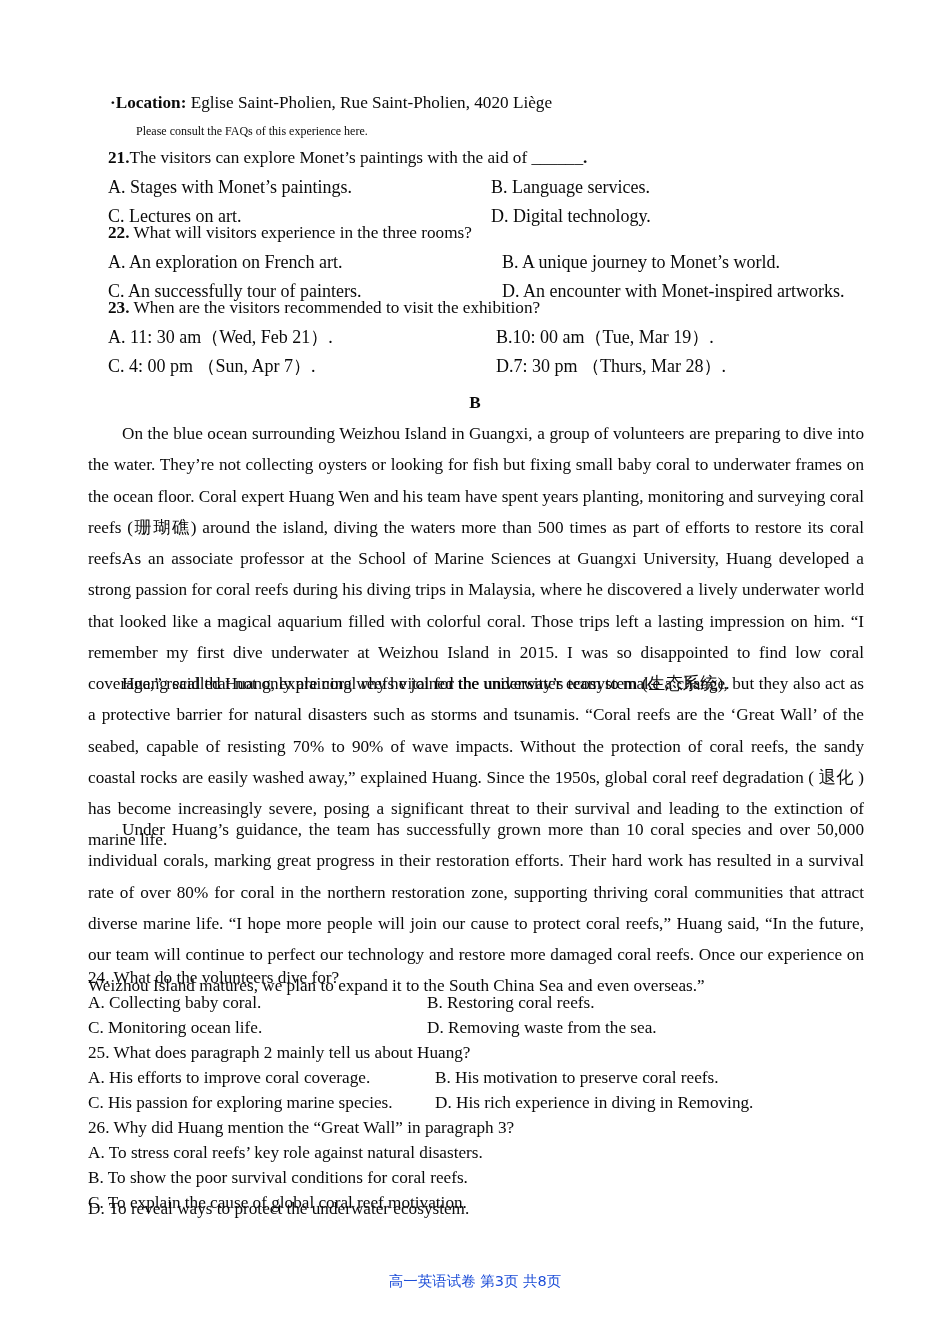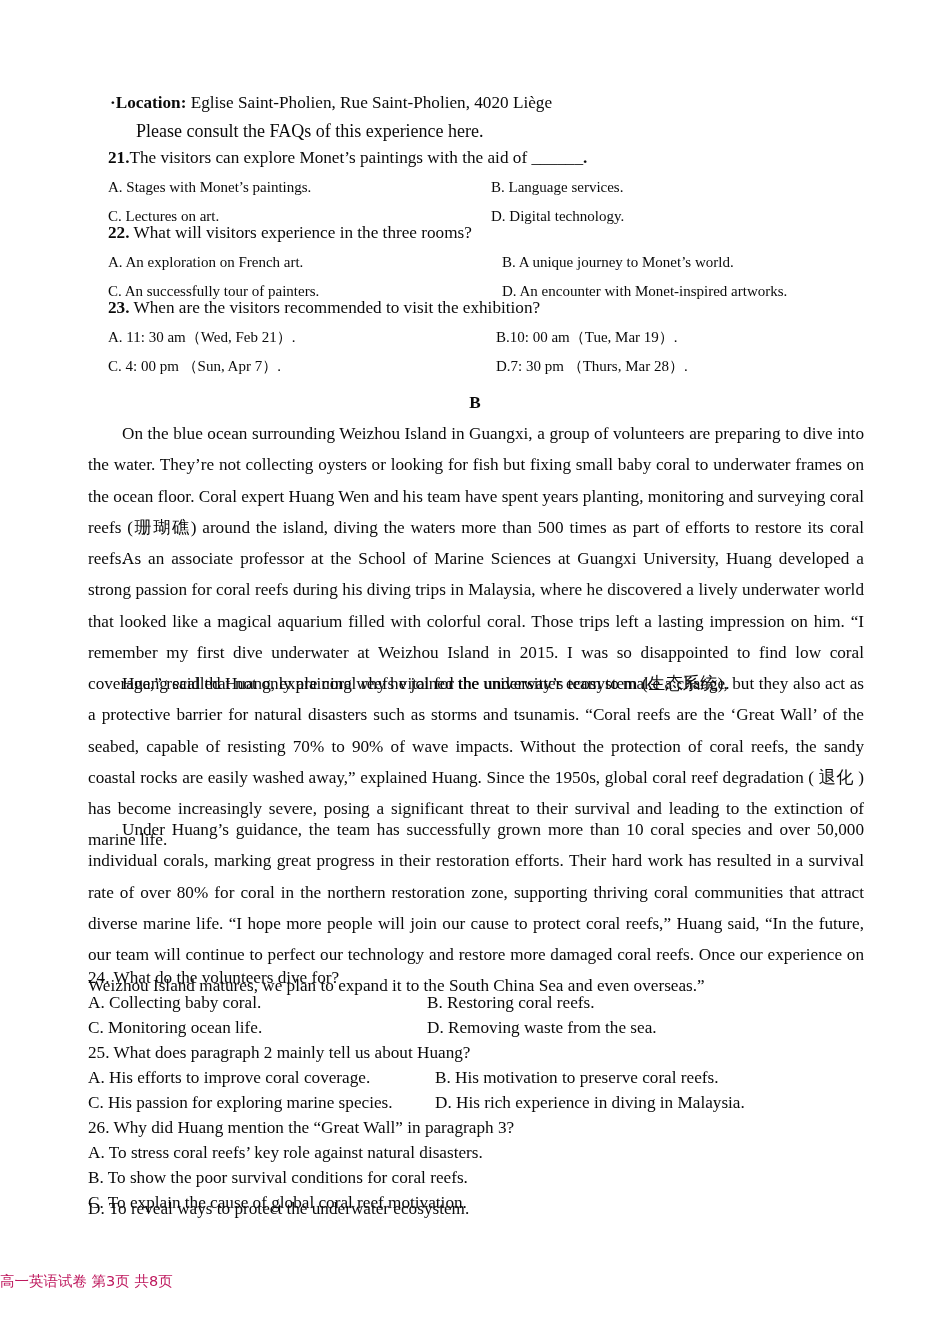--- a/index.html
+++ b/index.html
@@ -33,42 +33,42 @@
     padding-left: 22px;
     white-space: nowrap;
   }
   .bullet-line .dot {
     font-weight: bold;
   }
   .bullet-line .lbl {
     font-weight: bold;
   }
   .sub-line {
-    font-size: 18px;
+    font-size: 12px;
     line-height: 29px;
     padding-left: 48px;
     white-space: nowrap;
   }
   .q-stem {
     font-size: 17.2px;
     line-height: 29.5px;
     padding-left: 20px;
     white-space: nowrap;
   }
   .q-stem .qnum {
     font-weight: bold;
   }
   .q-stem .blank {
     letter-spacing: 0px;
   }
   .q-stem .dotb {
     font-weight: bold;
   }
   .opt-row {
-    font-size: 15px;
+    font-size: 18px;
     line-height: 29.5px;
     padding-left: 20px;
     position: relative;
     height: 29.5px;
     white-space: nowrap;
   }
   .opt-row .colA {
     position: absolute;
     left: 20px;
     top: 0;
@@ -117,24 +117,24 @@
     white-space: nowrap;
   }
   .q2-row .colA { position: absolute; left: 0; top: 0; }
   .q2-row .colB { position: absolute; top: 0; }
 
   
   .footer {
     position: absolute;
     left: 0;
     width: 950px;
-    text-align: left;
+    text-align: center;
     font-family: "DejaVu Sans", sans-serif;
     font-size: 14.5px;
-    color: #be185d;
+    color: #1d4ed8;
   }
 </style>
 </head>
 <body>
 
 <div class="page">
 
   <div class="qblock" style="top:88px;">
     <div class="bullet-line"><span class="dot">·</span><span class="lbl">Location:</span><span> Eglise Saint-Pholien, Rue Saint-Pholien, 4020 Liège</span></div>
     <div class="sub-line">Please consult the FAQs of this experience here.</div>
@@ -193,21 +193,21 @@
     <span class="colB" style="left:339px">D. Removing waste from the sea.</span>
   </div>
 
   <div class="q2-stem" style="top:1038px;">25. What does paragraph 2 mainly tell us about Huang?</div>
   <div class="q2-row" style="top:1063px;">
     <span class="colA">A. His efforts to improve coral coverage.</span>
     <span class="colB" style="left:347px">B. His motivation to preserve coral reefs.</span>
   </div>
   <div class="q2-row" style="top:1088px;">
     <span class="colA">C. His passion for exploring marine species.</span>
-    <span class="colB" style="left:347px">D. His rich experience in diving in Malaysia.</span>
+    <span class="colB" style="left:347px">D. His rich experience in diving in Removing.</span>
   </div>
 
   <div class="q2-stem" style="top:1113px;">26. Why did Huang mention the “Great Wall” in paragraph 3?</div>
   <div class="q2-stem" style="top:1138px;">A. To stress coral reefs’ key role against natural disasters.</div>
   <div class="q2-stem" style="top:1163px;">B. To show the poor survival conditions for coral reefs.</div>
   <div class="q2-stem" style="top:1188px;">C. To explain the cause of global coral reef motivation.</div>
   <div class="q2-stem" style="top:1194px;">D. To reveal ways to protect the underwater ecosystem.</div>
 
   <div class="footer" style="top:1272px;">高一英语试卷  第3页  共8页</div>
 

